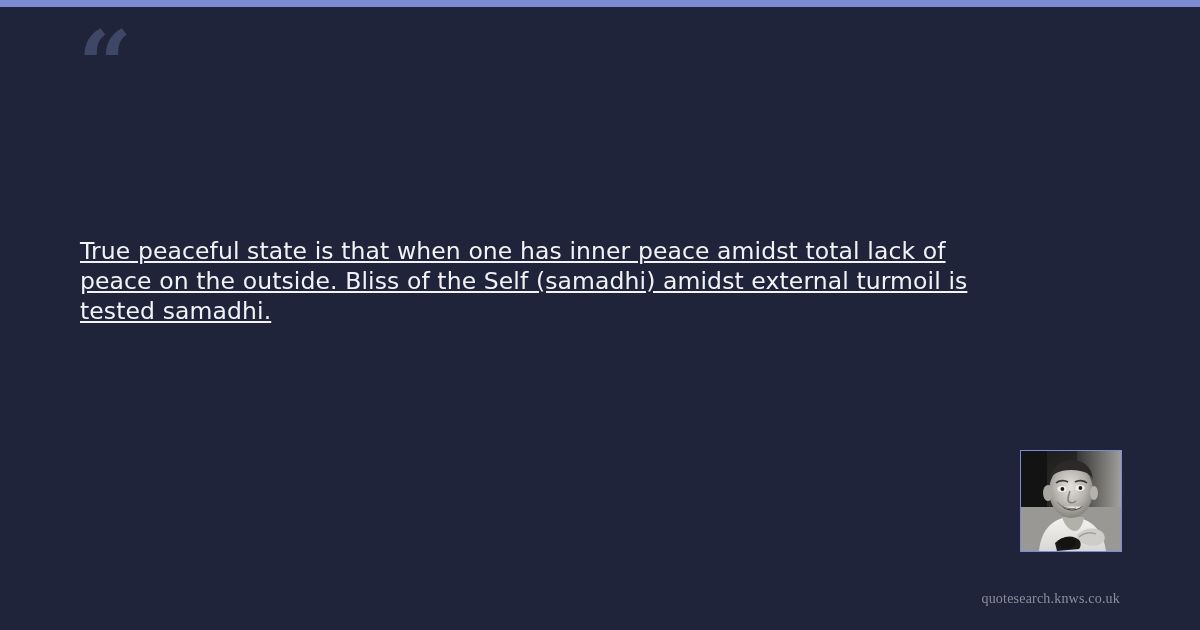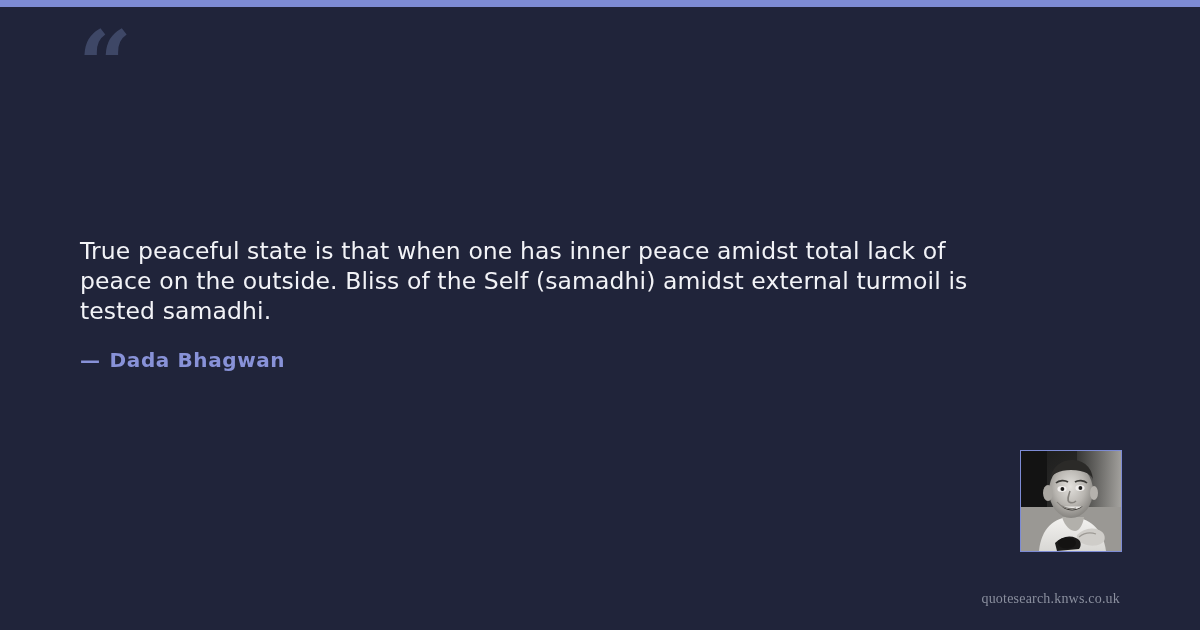--- a/index.html
+++ b/index.html
@@ -43,20 +43,21 @@
   #quote-text {
     position: absolute;
     left: 80px;
     top: 236px;
     width: 900px;
     font-size: 23.5px;
     line-height: 30px;
     color: #f2f3f7;
     font-weight: normal;
     letter-spacing: 0.1px;
+    text-decoration: underline;
   }
   #attribution {
     position: absolute;
     left: 80px;
     top: 348px;
     font-size: 20px;
     font-weight: bold;
     color: #8892d8;
     letter-spacing: 0.6px;
     white-space: nowrap;
@@ -93,23 +94,20 @@
 <body>
 
 <div id="card">
 
   <div id="accent-bar"></div>
 
   <div id="quote-mark">“</div>
 
   <div id="quote-text">True peaceful state is that when one has inner peace amidst total lack of peace on the outside. Bliss of the Self (samadhi) amidst external turmoil is tested samadhi.</div>
 
-  <div id="attribution">
-    <span class="dash">—</span><span>Dada Bhagwan</span>
-  </div>
 
   <div id="portrait-frame">
     <svg width="100" height="100" viewBox="0 0 100 100">
       <defs>
         <radialGradient id="faceGrad" cx="48%" cy="42%" r="62%">
           <stop offset="0%" stop-color="#e3e1dd"></stop>
           <stop offset="55%" stop-color="#b9b6b1"></stop>
           <stop offset="100%" stop-color="#7e7c78"></stop>
         </radialGradient>
         <linearGradient id="bgGrad" x1="0" y1="0" x2="1" y2="1">

